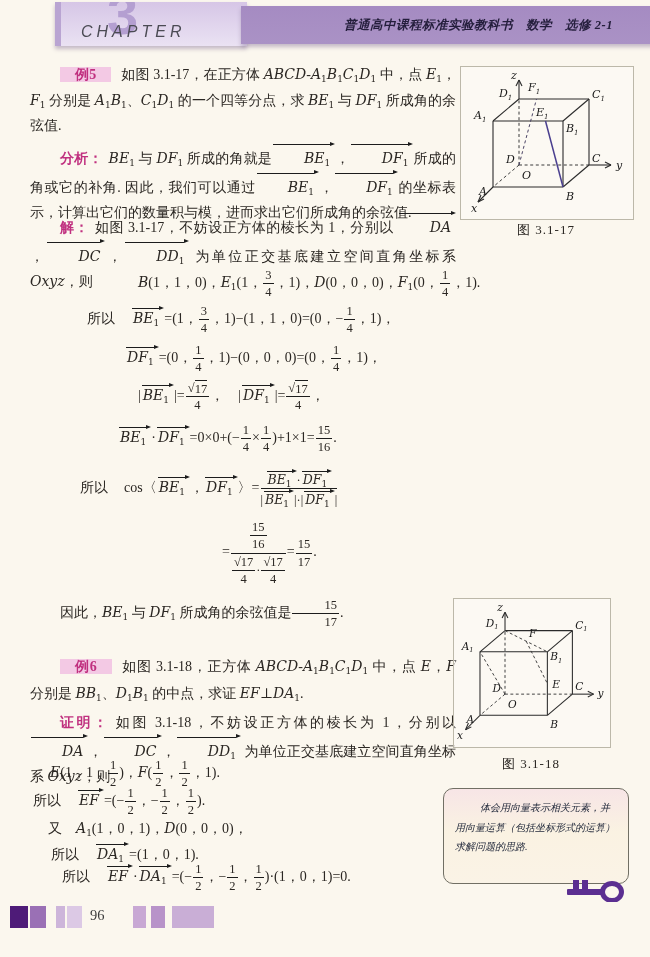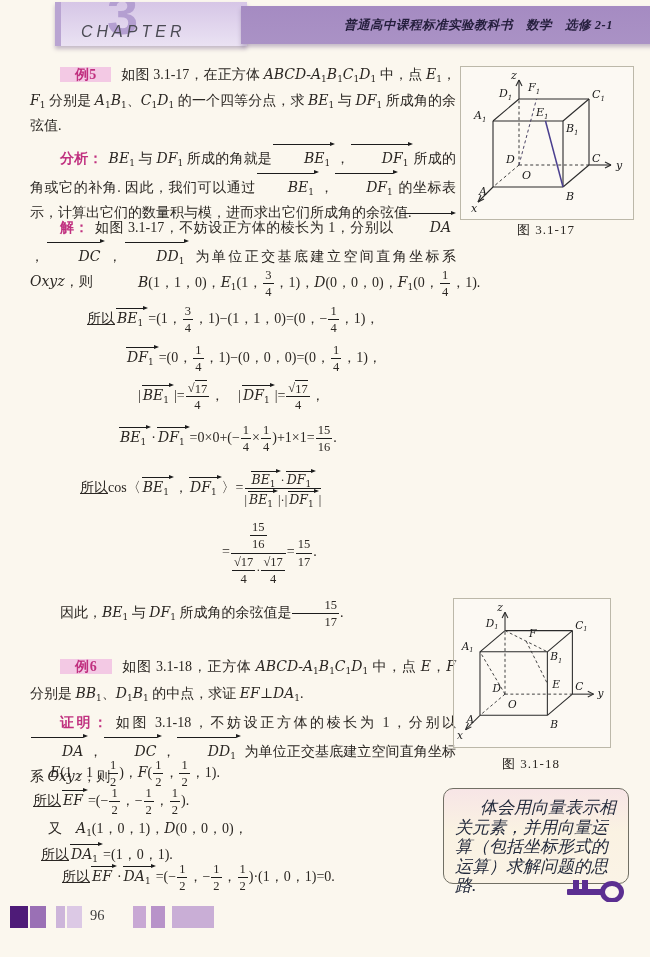--- a/index.html
+++ b/index.html
@@ -21,21 +21,21 @@
   .book-title{font-size:12.5px;font-weight:bold;font-style:italic;color:#241e3c;letter-spacing:.5px;}
 
   
   .para{position:absolute;left:30px;width:426px;font-size:14px;line-height:25.5px;
         text-indent:30px;text-align:justify;}
   .ex-label{background:var(--c-highlight_bg,#f3c9e4);color:var(--c-label_magenta,#c0307f);
         font-weight:bold;padding:0 15px;margin-right:10px;}
   .run-label{color:var(--c-label_magenta,#c0307f);font-weight:bold;margin-right:6px;}
 
   .mline{position:absolute;font-size:14px;white-space:nowrap;line-height:1.25;}
-  .cnlbl{margin-right:0;text-decoration:underline;}
+  .cnlbl{margin-right:16px;}
   .mi{font-style:italic;font-family:"DejaVu Serif",serif;}
   sub{font-size:9px;font-style:normal;vertical-align:-3px;line-height:0;}
   .vec{display:inline-block;position:relative;padding:3px 5px 0 2px;}
   .vec::before{content:"";position:absolute;left:1px;right:5px;top:1px;border-top:1.3px solid #1c1c1c;}
   .vec::after{content:"";position:absolute;right:0;top:-1.3px;width:0;height:0;
         border-left:5px solid #1c1c1c;border-top:2.8px solid transparent;border-bottom:2.8px solid transparent;}
   .frac{display:inline-block;vertical-align:middle;text-align:center;font-size:12.5px;
         line-height:1.15;margin:0 1px;}
   .frac .fn{display:block;border-bottom:1px solid #1c1c1c;padding:0 2px 1px;}
   .frac .fd{display:block;padding-top:1px;}
@@ -47,21 +47,21 @@
   svg text{font-family:"DejaVu Serif",serif;font-style:italic;font-size:11px;fill:#191919;}
   .e{stroke:#2a2a2a;stroke-width:1.1;fill:none;}
   .d{stroke:#3b3b3b;stroke-width:1;stroke-dasharray:3,2.6;fill:none;}
   .pl{stroke:var(--c-purple_line,#4a3f8f);stroke-width:1.5;fill:none;}
   .pd{stroke:#4a4364;stroke-width:1;stroke-dasharray:3,2.6;fill:none;}
 
   
   .notebox{position:absolute;left:443px;top:788px;width:184px;height:94px;
         border:1.6px solid #716f64;border-radius:10px;
         background:linear-gradient(180deg,#f7e5e6 0%,#faf2e2 45%,#faf3e6 100%);}
-  .notetext{margin:9px 11px;font-size:17px;line-height:19.5px;text-indent:25px;
+  .notetext{margin:9px 11px;font-size:10px;line-height:19.5px;text-indent:25px;
         color:#232a3c;font-style:italic;}
   .key-icon{position:absolute;left:566px;top:874px;}
 
   
   .fblock{position:absolute;top:906px;height:22px;}
   .page-num{position:absolute;left:90px;top:907px;font-size:14.5px;color:#3c3c3c;}
 </style>
 </head>
 <body>
 
@@ -103,21 +103,21 @@
     <span class="ex-label">例6</span><span>如图 3.1-18，正方体 <span class="mi">ABCD</span>-<span class="mi">A<sub>1</sub></span><span class="mi">B<sub>1</sub></span><span class="mi">C<sub>1</sub></span><span class="mi">D<sub>1</sub></span> 中，点 <span class="mi">E</span>，<span class="mi">F</span> 分别是 <span class="mi">BB<sub>1</sub></span>、<span class="mi">D<sub>1</sub></span><span class="mi">B<sub>1</sub></span> 的中点，求证 <span class="mi">EF</span>⊥<span class="mi">DA<sub>1</sub></span>.</span>
   </div>
 
   <div class="para" style="top:710px;">
     <span class="run-label">证明：</span><span>如图 3.1-18，不妨设正方体的棱长为 1，分别以 <span class="vec"><span class="mi">DA</span></span>，<span class="vec"><span class="mi">DC</span></span>，<span class="vec"><span class="mi">DD<sub>1</sub></span></span> 为单位正交基底建立空间直角坐标系 <span class="mi">Oxyz</span>，则</span>
   </div>
 
   <div class="mline" style="left:50px;top:758px;"><span class="mi">E</span>(1，1，<span class="frac"><span class="fn">1</span><span class="fd">2</span></span>)，<span class="mi">F</span>(<span class="frac"><span class="fn">1</span><span class="fd">2</span></span>，<span class="frac"><span class="fn">1</span><span class="fd">2</span></span>，1).</div>
   <div class="mline" style="left:33px;top:786px;"><span class="cnlbl">所以</span><span class="vec"><span class="mi">EF</span></span>=(−<span class="frac"><span class="fn">1</span><span class="fd">2</span></span>，−<span class="frac"><span class="fn">1</span><span class="fd">2</span></span>，<span class="frac"><span class="fn">1</span><span class="fd">2</span></span>).</div>
   <div class="mline" style="left:48px;top:820px;">又　<span class="mi">A<sub>1</sub></span>(1，0，1)，<span class="mi">D</span>(0，0，0)，</div>
-  <div class="mline" style="left:41px;top:843px;"><span class="cnlbl">所以</span><span class="vec"><span class="mi">DA<sub>1</sub></span></span>=(1，0，1).</div>
+  <div class="mline" style="left:51px;top:843px;"><span class="cnlbl">所以</span><span class="vec"><span class="mi">DA<sub>1</sub></span></span>=(1，0，1).</div>
   <div class="mline" style="left:62px;top:862px;"><span class="cnlbl">所以</span><span class="vec"><span class="mi">EF</span></span>·<span class="vec"><span class="mi">DA<sub>1</sub></span></span>=(−<span class="frac"><span class="fn">1</span><span class="fd">2</span></span>，−<span class="frac"><span class="fn">1</span><span class="fd">2</span></span>，<span class="frac"><span class="fn">1</span><span class="fd">2</span></span>)·(1，0，1)=0.</div>
 
   <div class="figbox" style="left:460px;top:66px;width:172px;height:152px;">
     <svg id="fig1" width="170" height="150" viewBox="0 0 160 150">
         <line x1="27" y1="120" x2="97" y2="120" class="e"></line>
         <line x1="97" y1="120" x2="97" y2="54" class="e"></line>
         <line x1="97" y1="54" x2="27" y2="54" class="e"></line>
         <line x1="27" y1="54" x2="27" y2="120" class="e"></line>
         <line x1="97" y1="120" x2="123" y2="98" class="e"></line>
         <line x1="123" y1="98" x2="123" y2="32" class="e"></line>

